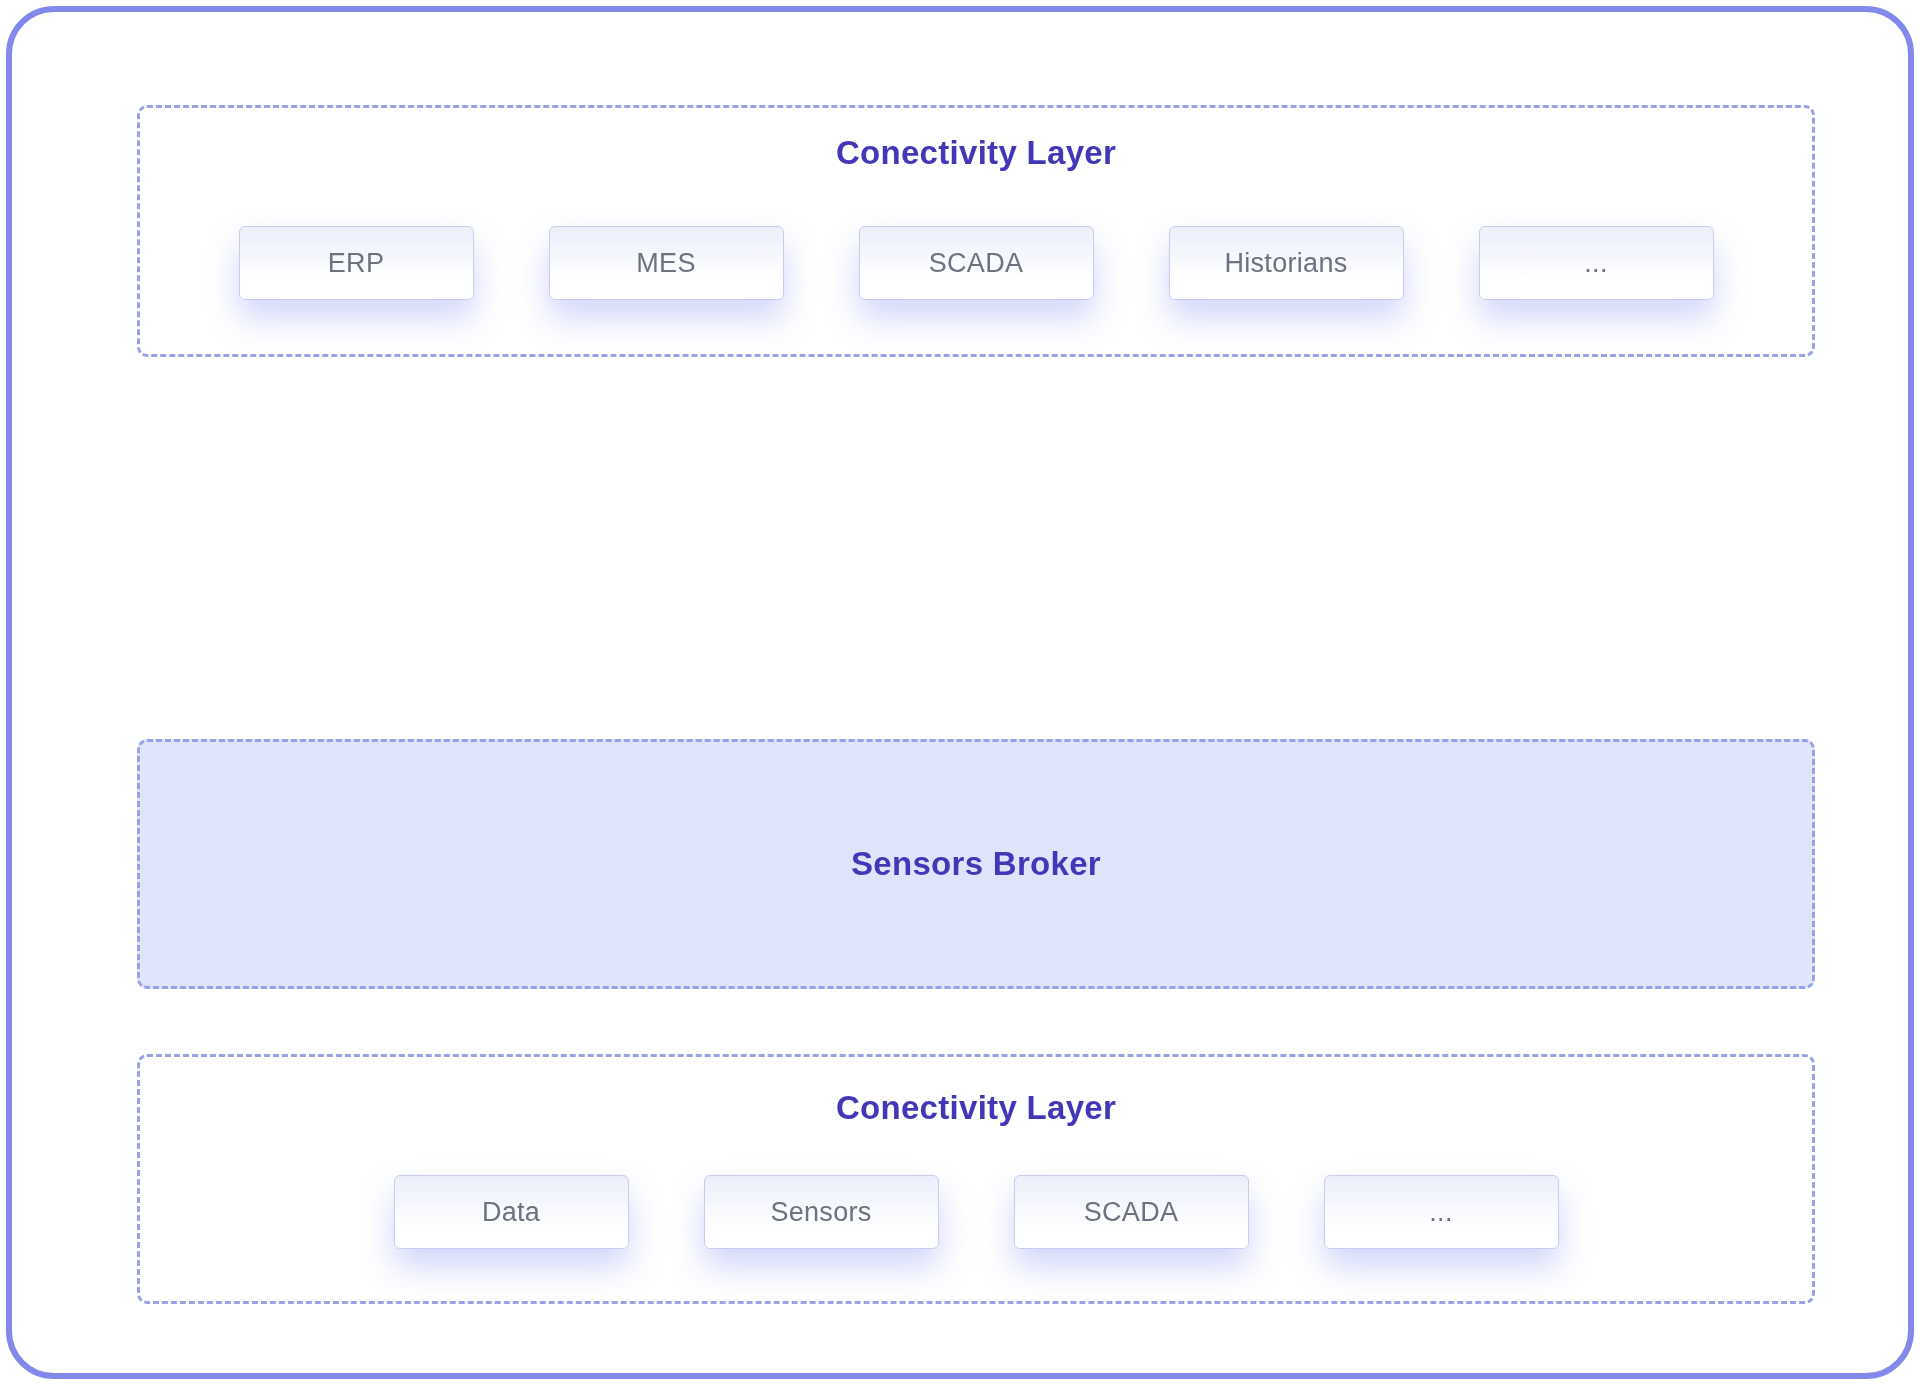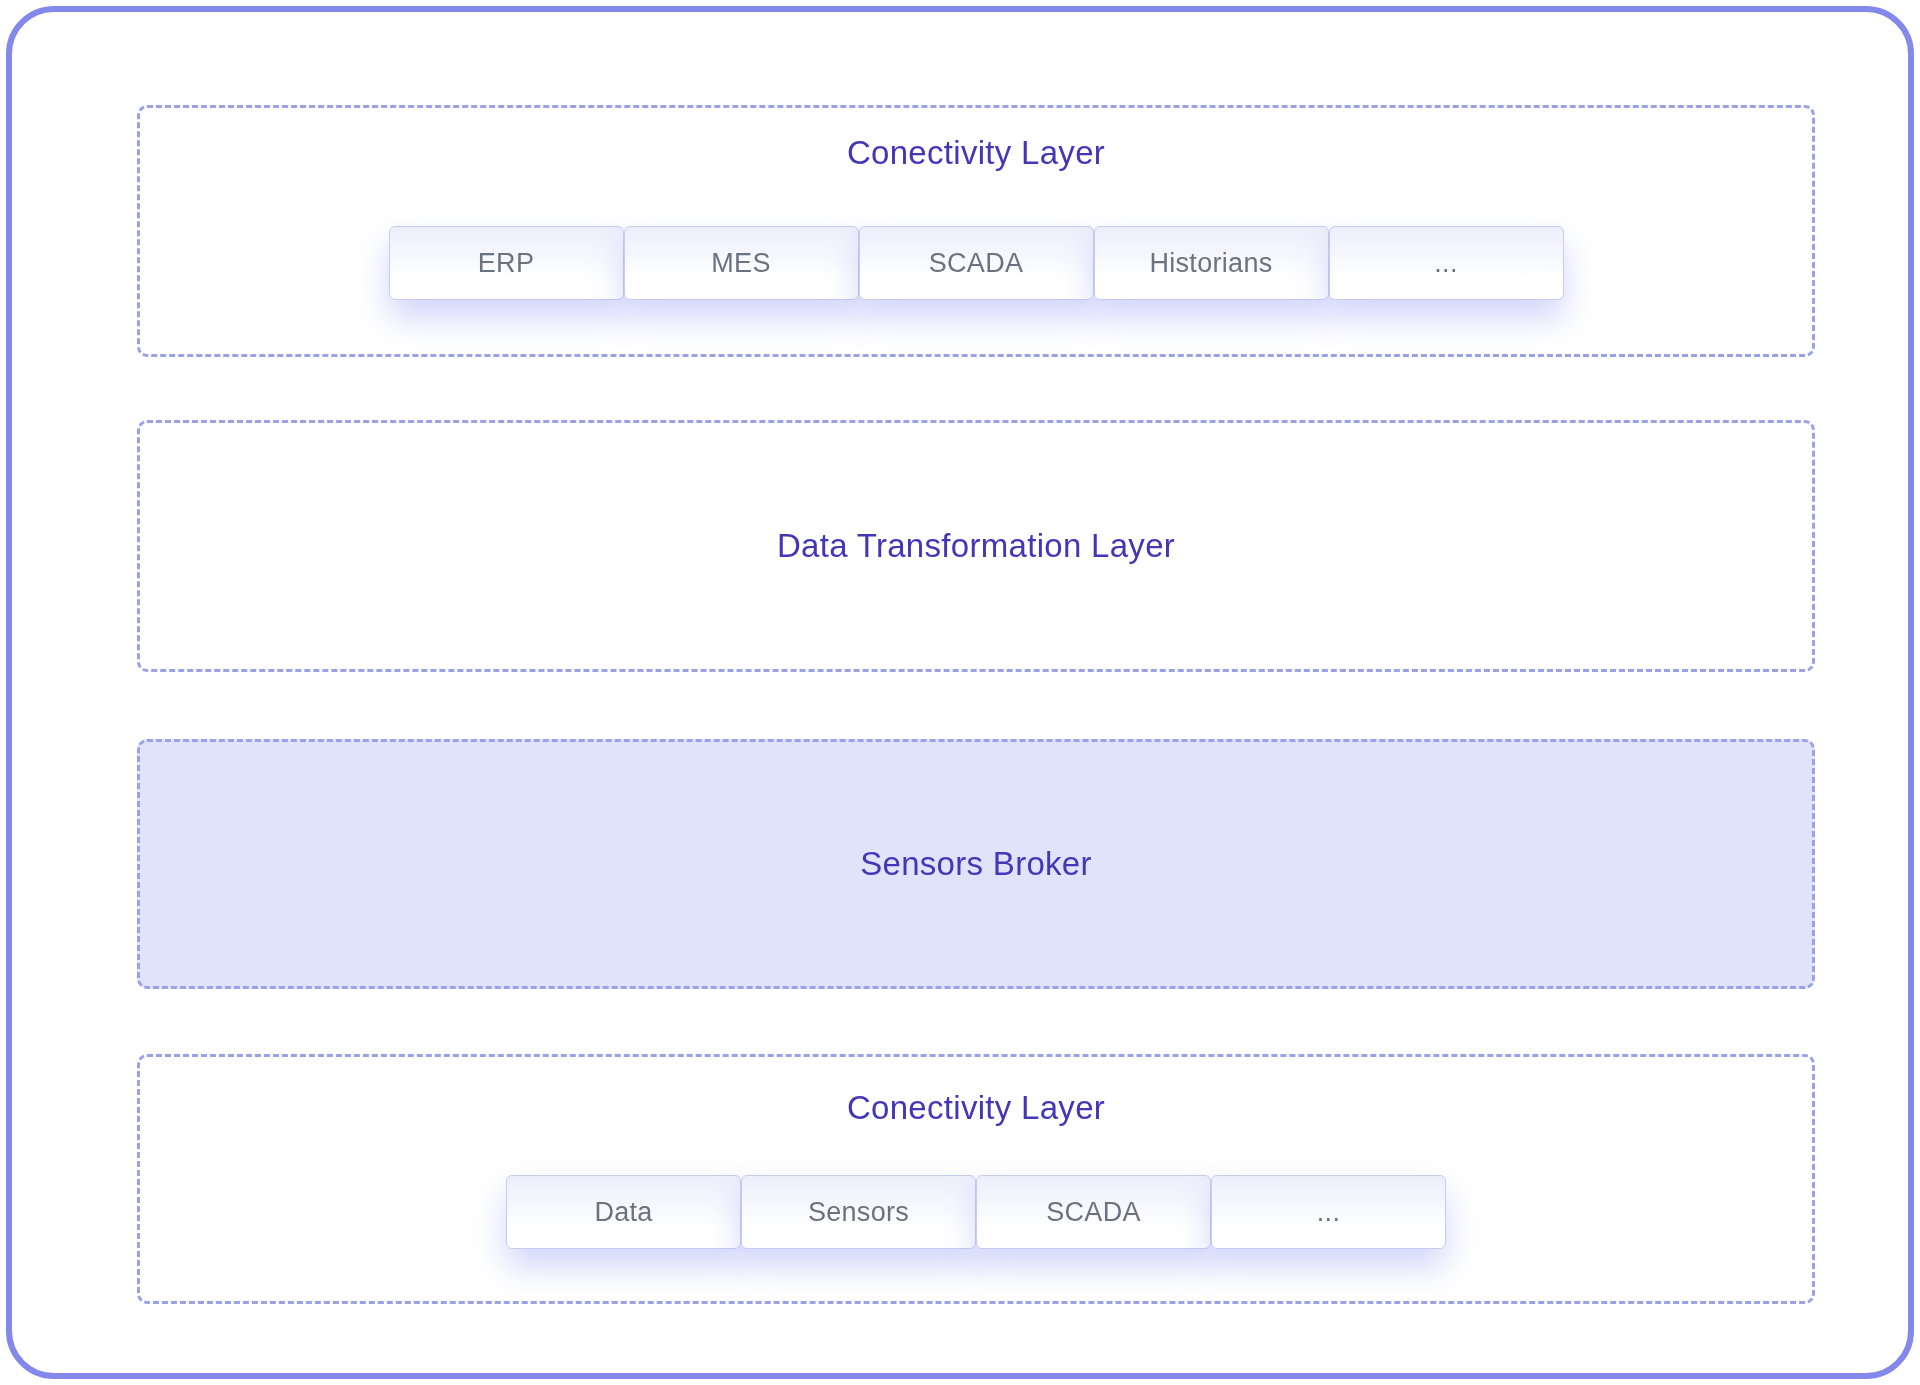--- a/index.html
+++ b/index.html
@@ -56,29 +56,30 @@
     background: #e0e4fb;
   }
   .section-connectivity-bottom {
     top: 1042px;
     height: 250px;
     padding-top: 30px;
   }
   .section-title {
     font-size: 33px;
     line-height: 42px;
-    font-weight: 400;
+    font-weight: 700;
     color: #4337b8;
     letter-spacing: 0.3px;
     text-align: right;
   }
   .chip-row {
     display: flex;
     flex-direction: row;
     justify-content: center;
+    gap: 75px;
   }
   .section-connectivity-top .chip-row { margin-top: 52px; }
   .section-connectivity-bottom .chip-row { margin-top: 46px; }
   .chip {
     width: 235px;
     height: 74px;
     box-sizing: border-box;
     border: 1px solid #c7ccf1;
     border-radius: 6px;
     background: linear-gradient(180deg, #eceefb 0%, #ffffff 72%);
@@ -111,23 +112,20 @@
         </div>
         <div class="chip">
           <span>Historians</span>
         </div>
         <div class="chip">
           <span>...</span>
         </div>
       </div>
     </div>
 
-    <div class="layer-section section-transform">
-      <div class="section-title">Data Transformation Layer</div>
-    </div>
 
     <div class="layer-section section-broker">
       <div class="section-title">Sensors Broker</div>
     </div>
 
     <div class="layer-section section-connectivity-bottom">
       <div class="section-title">Conectivity Layer</div>
       <div class="chip-row">
         <div class="chip">
           <span>Data</span>

